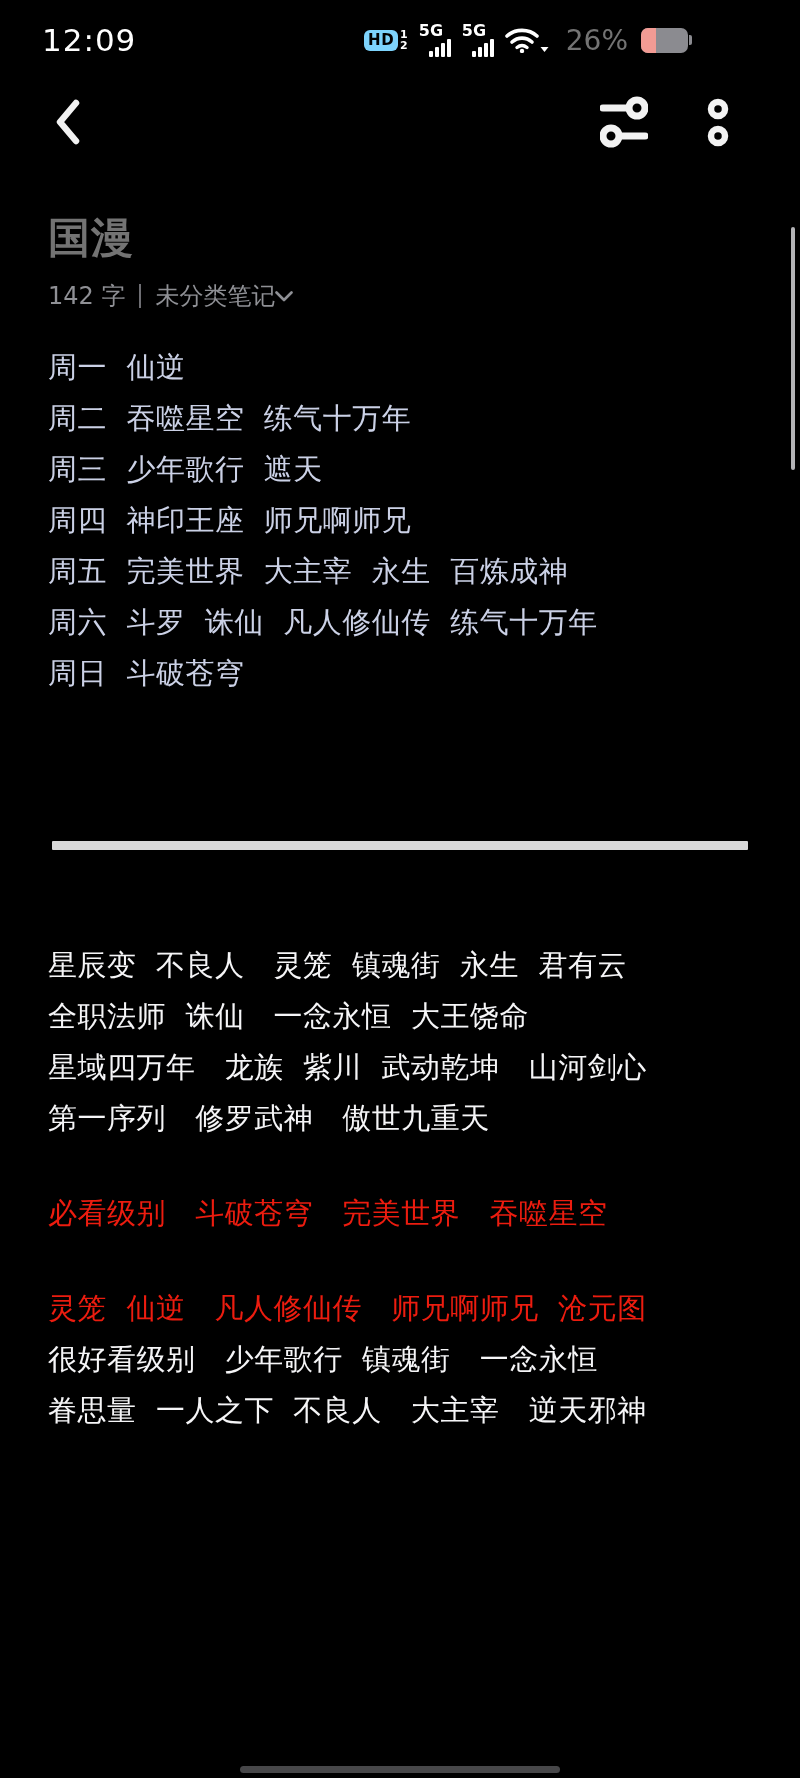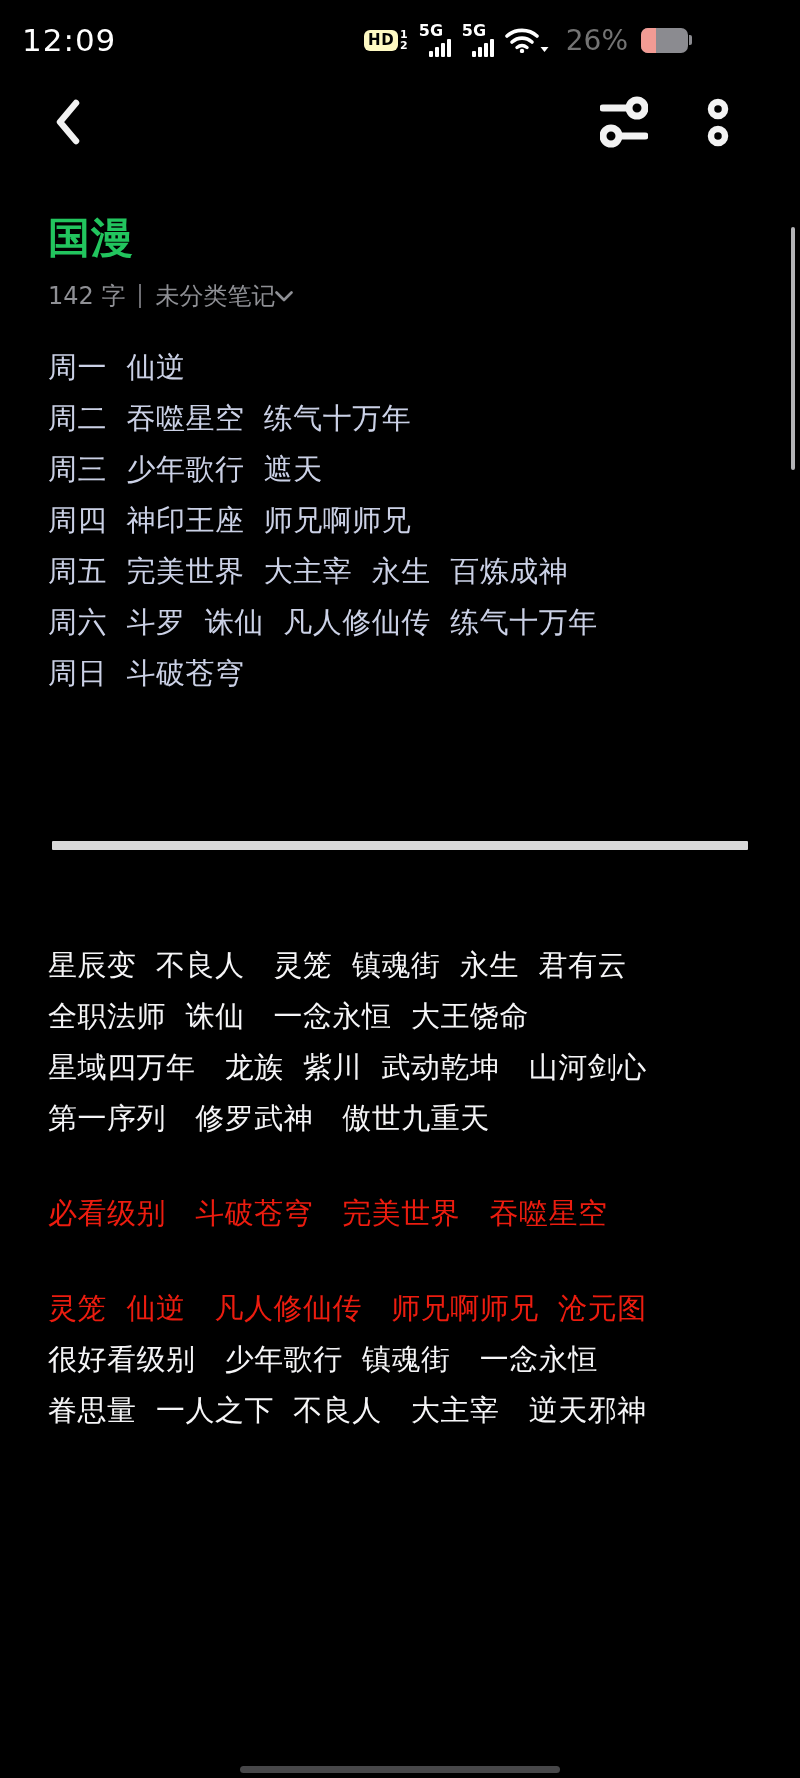--- a/index.html
+++ b/index.html
@@ -6,27 +6,27 @@
   html,body { background:#000; }
   body { font-family:"DejaVu Sans","Liberation Sans",sans-serif; }
   .screen {
     position:relative; width:800px; height:1778px; background:#000;
     overflow:hidden; color:#fff;
   }
 
   
   .status-bar {
     display:flex; align-items:center; justify-content:space-between;
-    padding:18px 108px 0 22px; height:62px;
+    padding:18px 108px 0 42px; height:62px;
   }
   .time { font-size:31px; font-weight:500; letter-spacing:1px; color:#fefefe; }
   .status-icons { display:flex; align-items:center; gap:11px; }
   .hd-wrap { display:flex; align-items:center; gap:2px; }
   .hd-badge {
-    background:#fef9c3; color:#000; font-size:15px; font-weight:700;
+    background:#7dd3fc; color:#000; font-size:15px; font-weight:700;
     border-radius:6px; padding:3px 4px; line-height:1; letter-spacing:0.5px;
   }
   .hd-nums { display:flex; flex-direction:column; justify-content:center; }
   .hd-nums span { font-size:11px; line-height:11px; font-weight:600; color:#fff; }
   .cell { display:flex; flex-direction:column; align-items:flex-start; }
   .net-label { font-size:16px; font-weight:600; line-height:13px; color:#fff; }
   .bars { display:flex; align-items:flex-end; gap:2px; margin:2px 0 0 10px; }
   .bars i { display:block; width:4px; background:#fff; border-radius:1px; }
   .bars i:nth-child(1){height:6px;} .bars i:nth-child(2){height:10px;}
   .bars i:nth-child(3){height:14px;} .bars i:nth-child(4){height:18px;}
@@ -47,21 +47,21 @@
   .nav-bar {
     display:flex; align-items:center; height:84px; margin-top:18px;
     padding:0 70px 0 52px;
   }
   .icon-btn { display:flex; align-items:center; justify-content:center; background:none; border:none; }
   .nav-spacer { flex:1; }
   .filter-btn { margin-right:58px; }
 
   
   .note-content { padding:0 52px 0 48px; }
-  .note-title { margin-top:46px; font-size:42px; font-weight:700; color:#22c55e; letter-spacing:1px; }
+  .note-title { margin-top:46px; font-size:42px; font-weight:700; color:#737373; letter-spacing:1px; }
   .note-meta {
     display:flex; align-items:center; margin-top:14px;
     color:var(--meta-text,#8f9095); font-size:24px;
   }
   .meta-sep { width:0; height:24px; border-left:2px solid #6e6e73; margin:0 14px; }
   .category-select { display:flex; align-items:center; gap:0; background:none; border:none;
     color:var(--meta-text,#8f9095); font-size:24px; font-family:inherit; }
 
   .schedule-block { margin-top:30px; }
   .sched-line {

